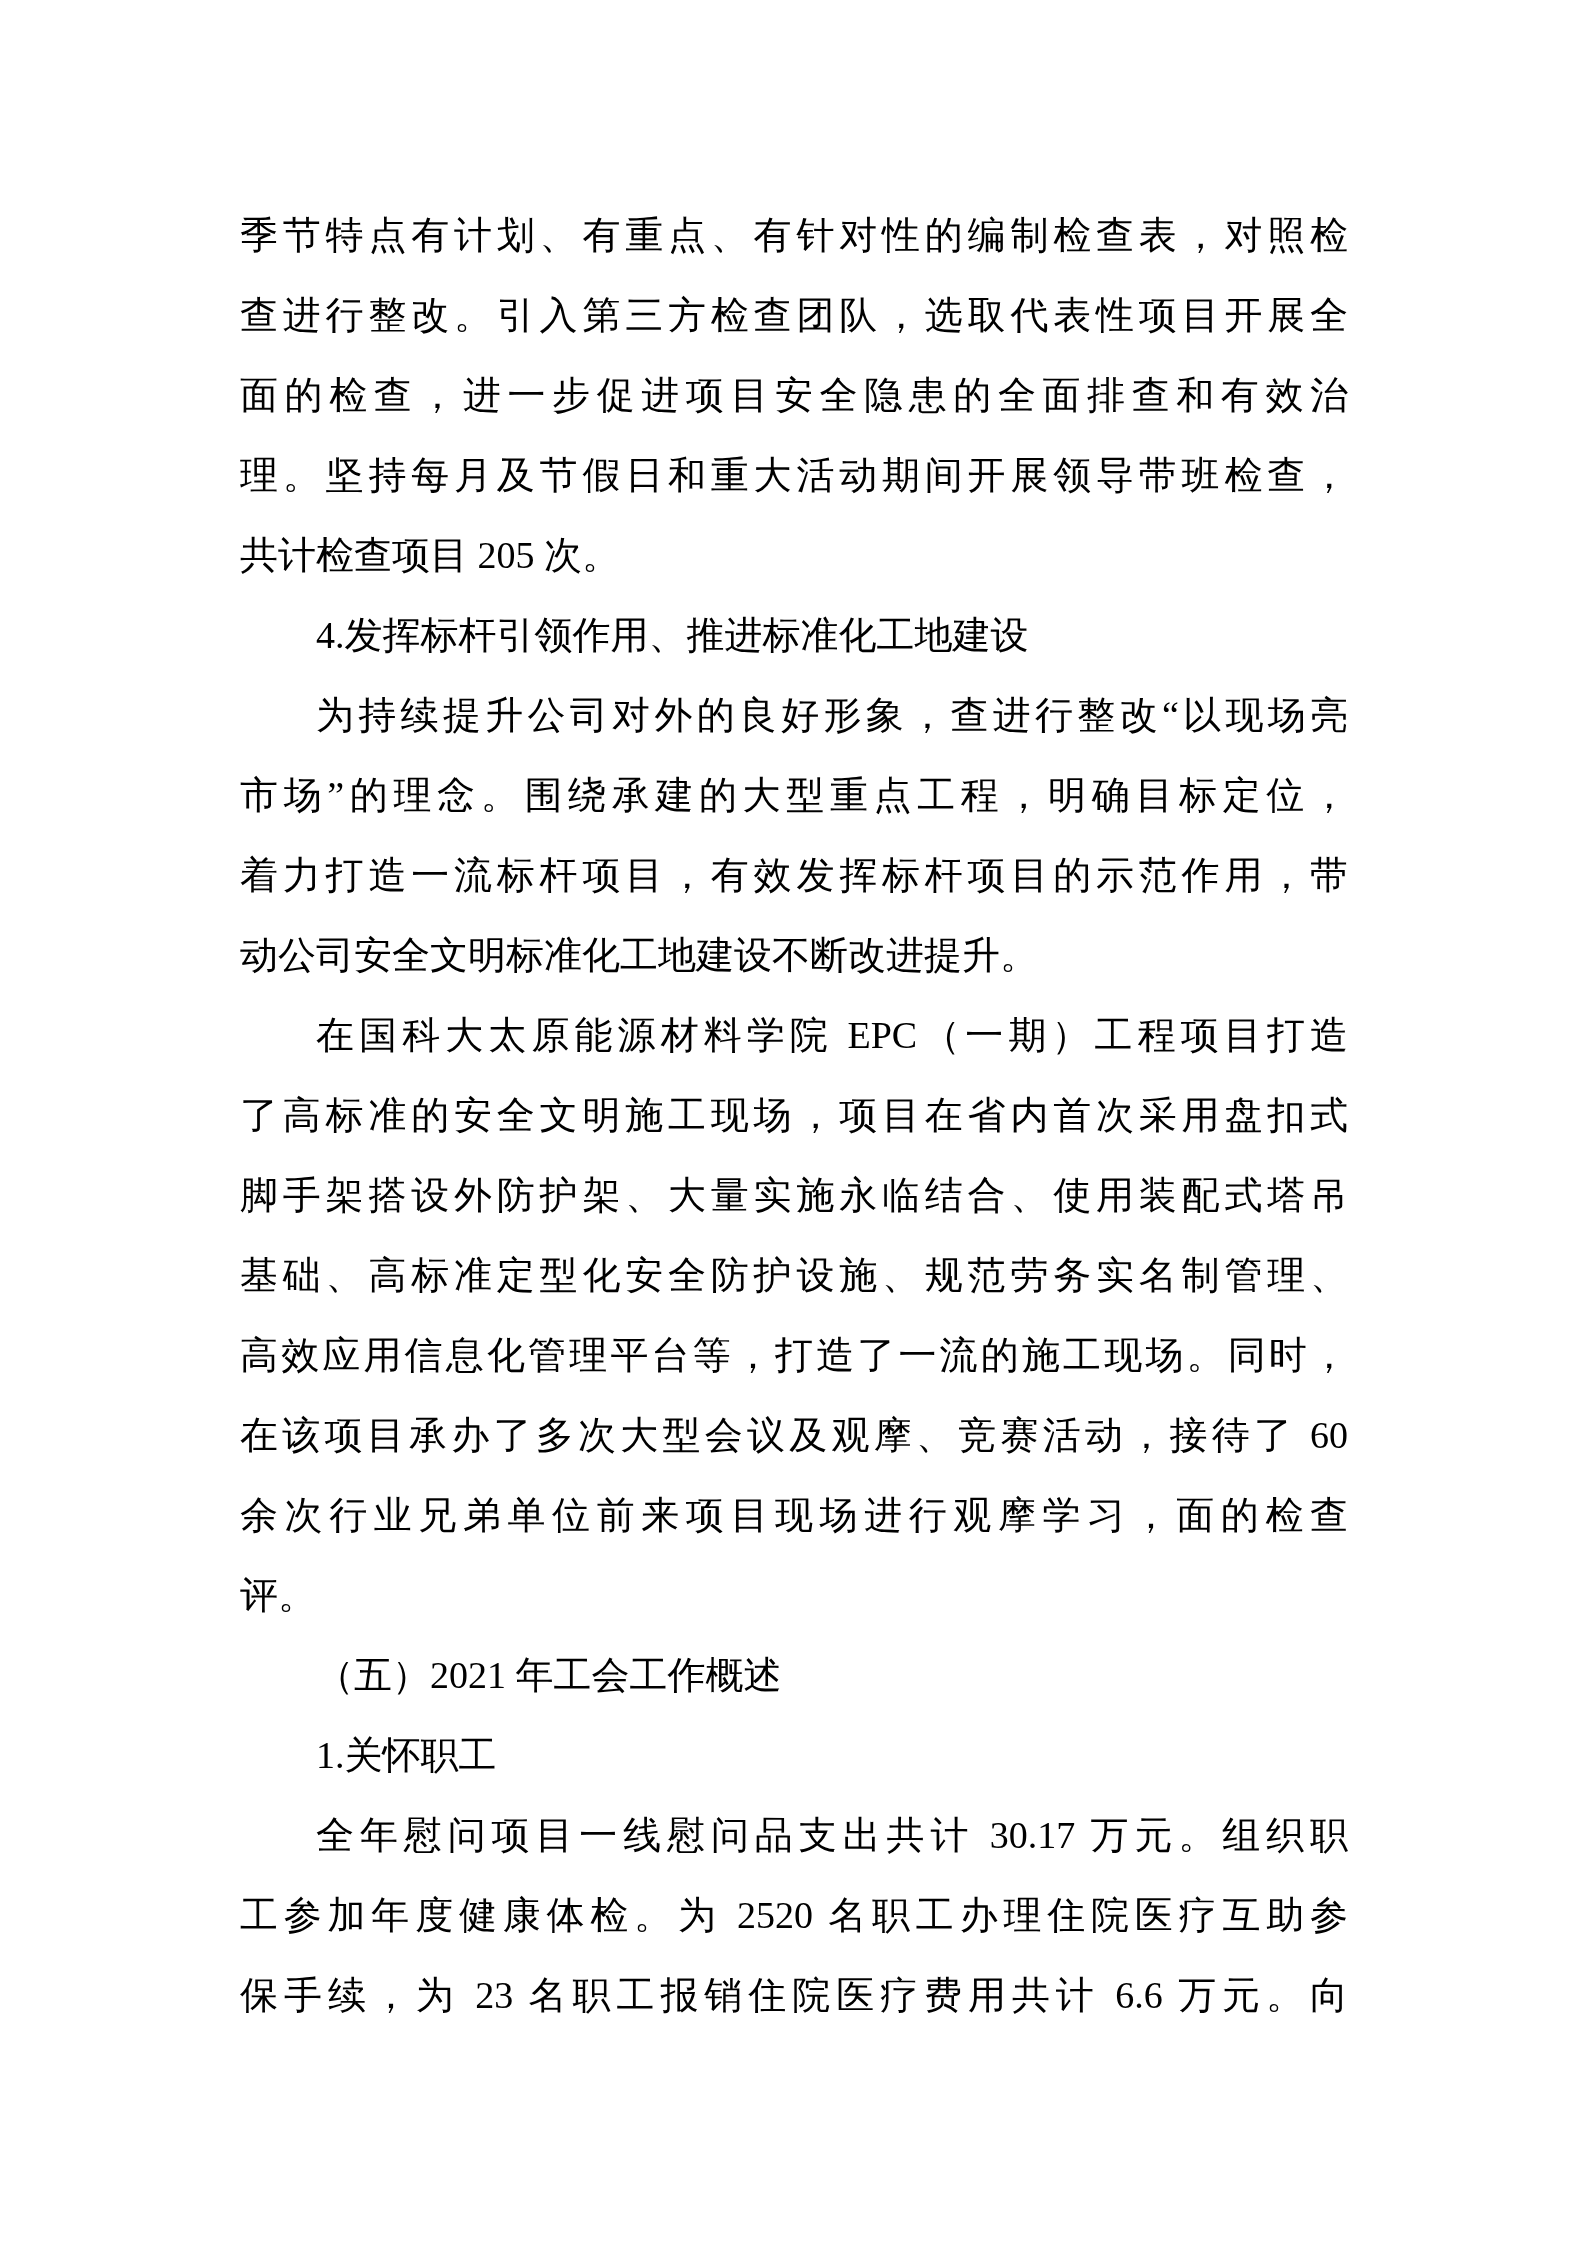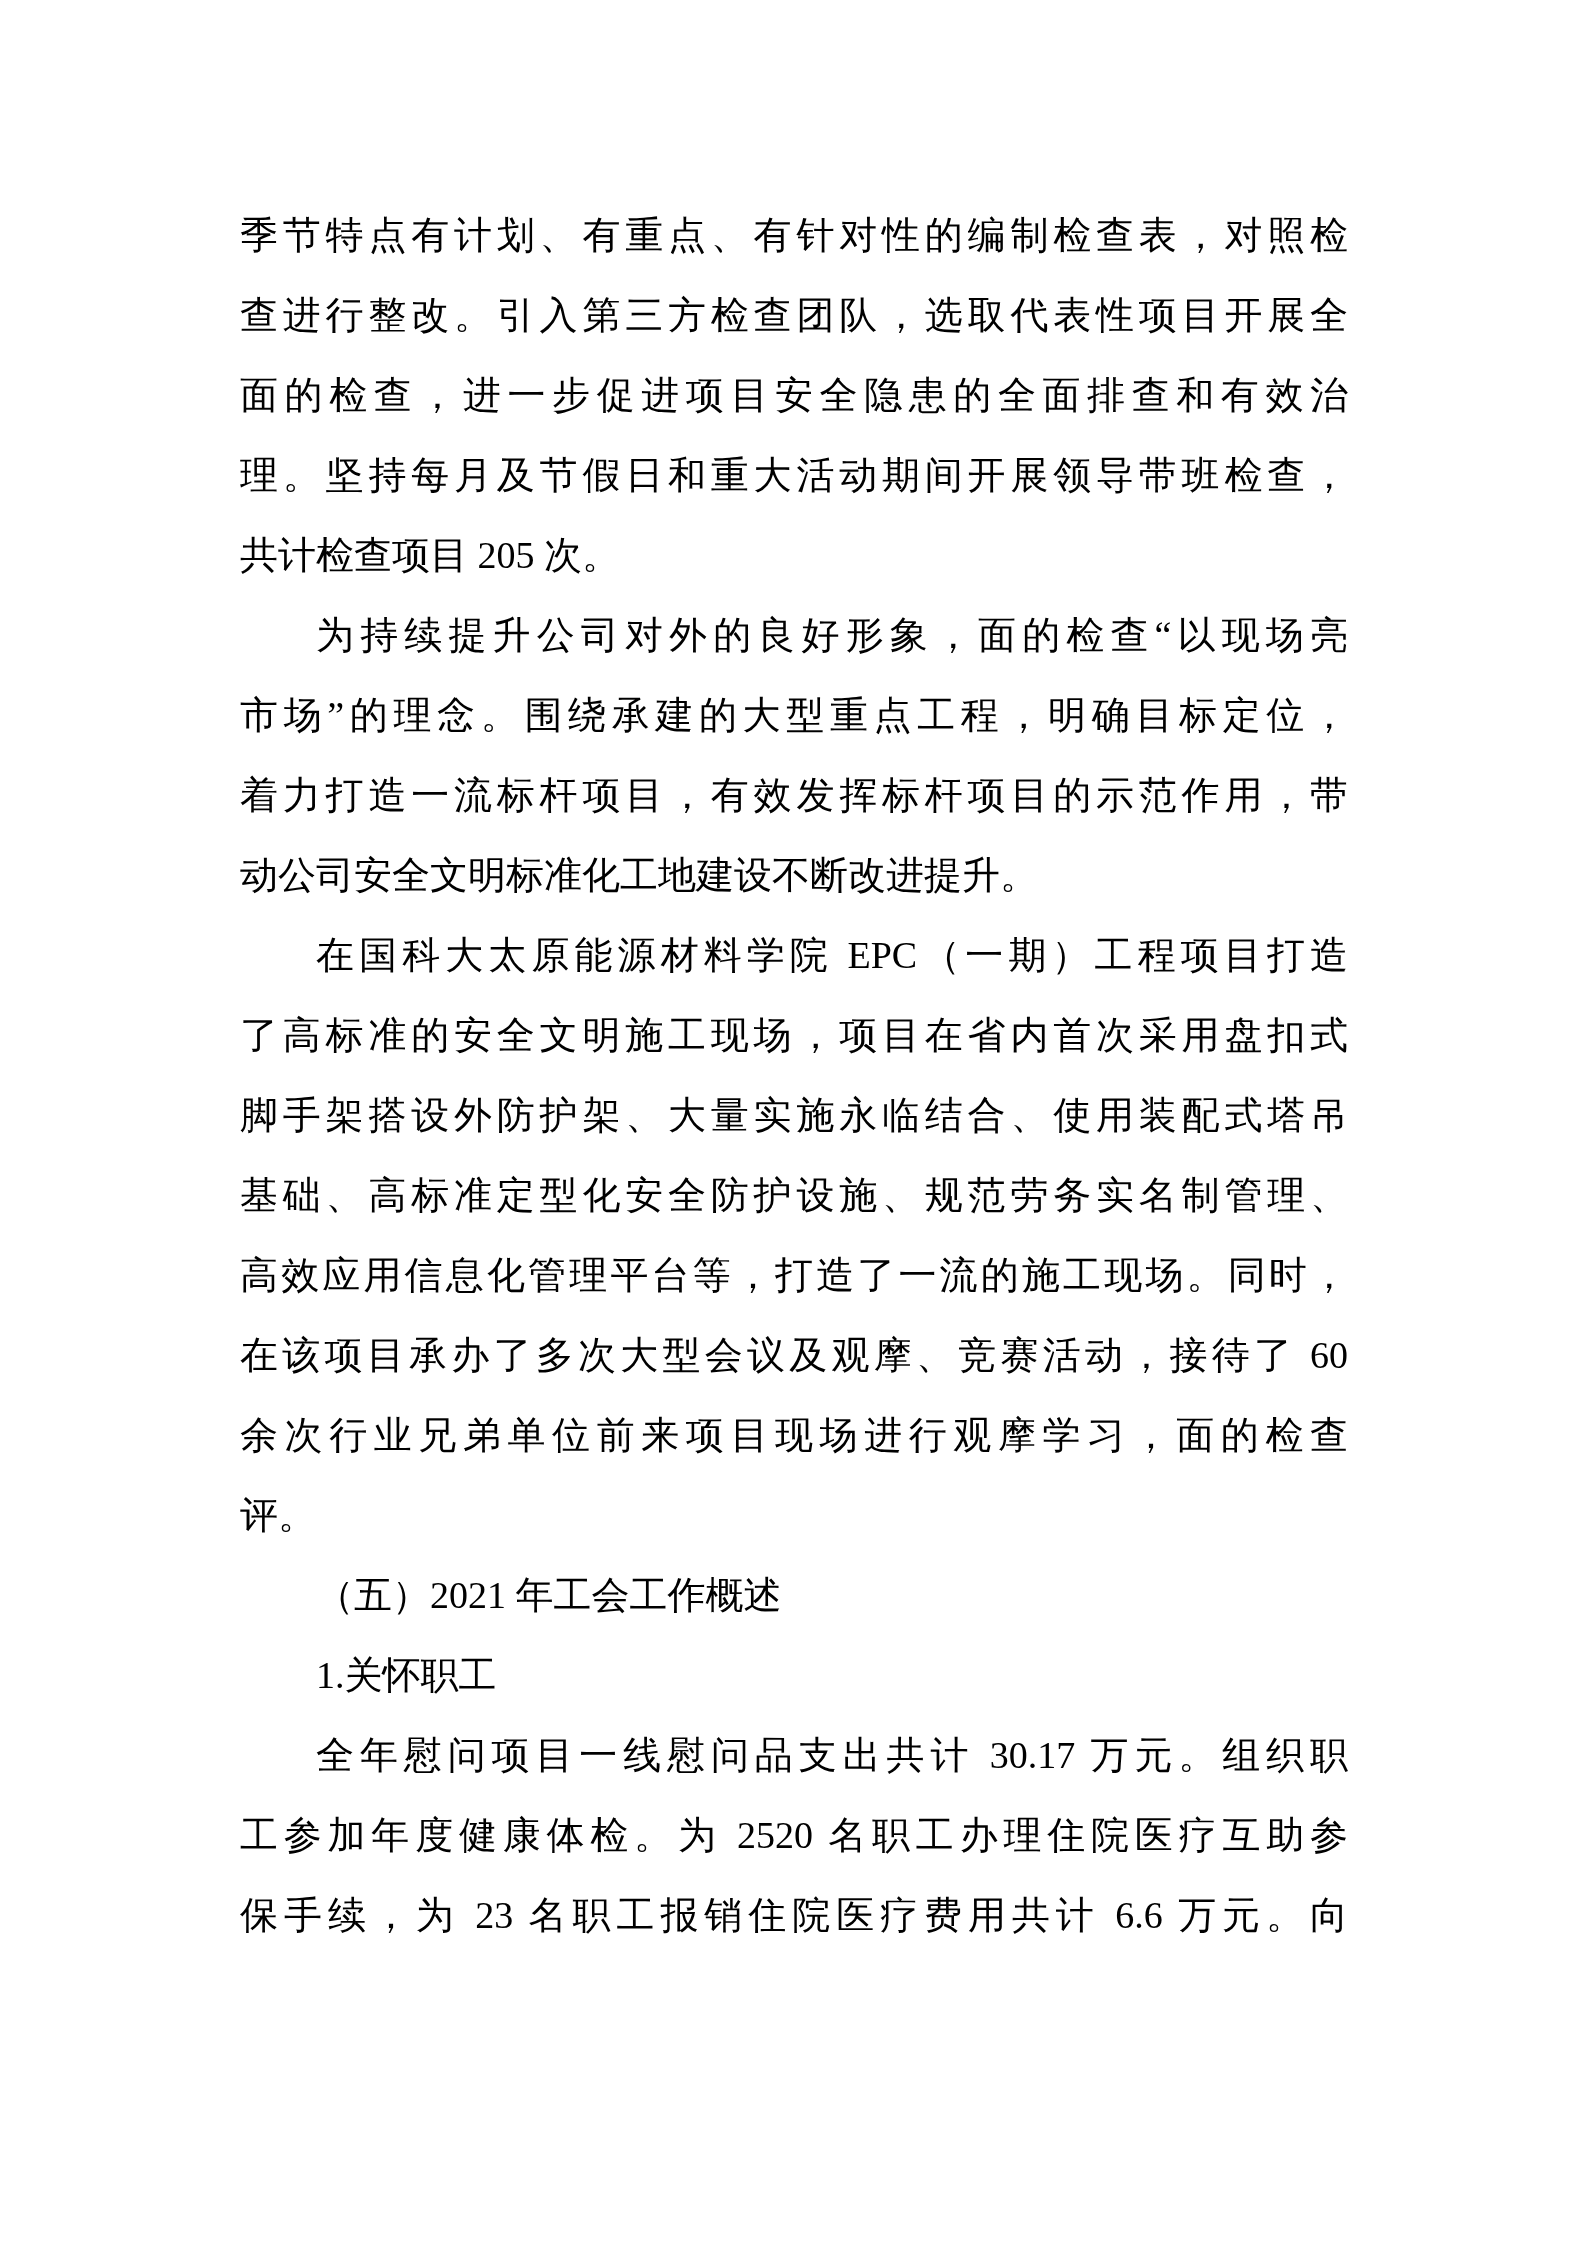--- a/index.html
+++ b/index.html
@@ -47,21 +47,22 @@
 </head>
 <body>
 
 <div class="page">
   <div class="text-block">
       <div class="line fill">季节特点有计划、有重点、有针对性的编制检查表，对照检</div>
       <div class="line fill">查进行整改。引入第三方检查团队，选取代表性项目开展全</div>
       <div class="line fill">面的检查，进一步促进项目安全隐患的全面排查和有效治</div>
       <div class="line fill">理。坚持每月及节假日和重大活动期间开展领导带班检查，</div>
       <div class="line nofill">共计检查项目 205 次。</div>
-      <div class="line fill indent">为持续提升公司对外的良好形象，面的检查“以现场亮</div>
+      <div class="line nofill indent">4.发挥标杆引领作用、推进标准化工地建设</div>
+      <div class="line fill indent">为持续提升公司对外的良好形象，查进行整改“以现场亮</div>
       <div class="line fill">市场”的理念。围绕承建的大型重点工程，明确目标定位，</div>
       <div class="line fill">着力打造一流标杆项目，有效发挥标杆项目的示范作用，带</div>
       <div class="line nofill">动公司安全文明标准化工地建设不断改进提升。</div>
       <div class="line fill indent">在国科大太原能源材料学院 EPC（一期）工程项目打造</div>
       <div class="line fill">了高标准的安全文明施工现场，项目在省内首次采用盘扣式</div>
       <div class="line fill">脚手架搭设外防护架、大量实施永临结合、使用装配式塔吊</div>
       <div class="line fill">基础、高标准定型化安全防护设施、规范劳务实名制管理、</div>
       <div class="line fill">高效应用信息化管理平台等，打造了一流的施工现场。同时，</div>
       <div class="line fill">在该项目承办了多次大型会议及观摩、竞赛活动，接待了 60</div>
       <div class="line fill">余次行业兄弟单位前来项目现场进行观摩学习，面的检查</div>

